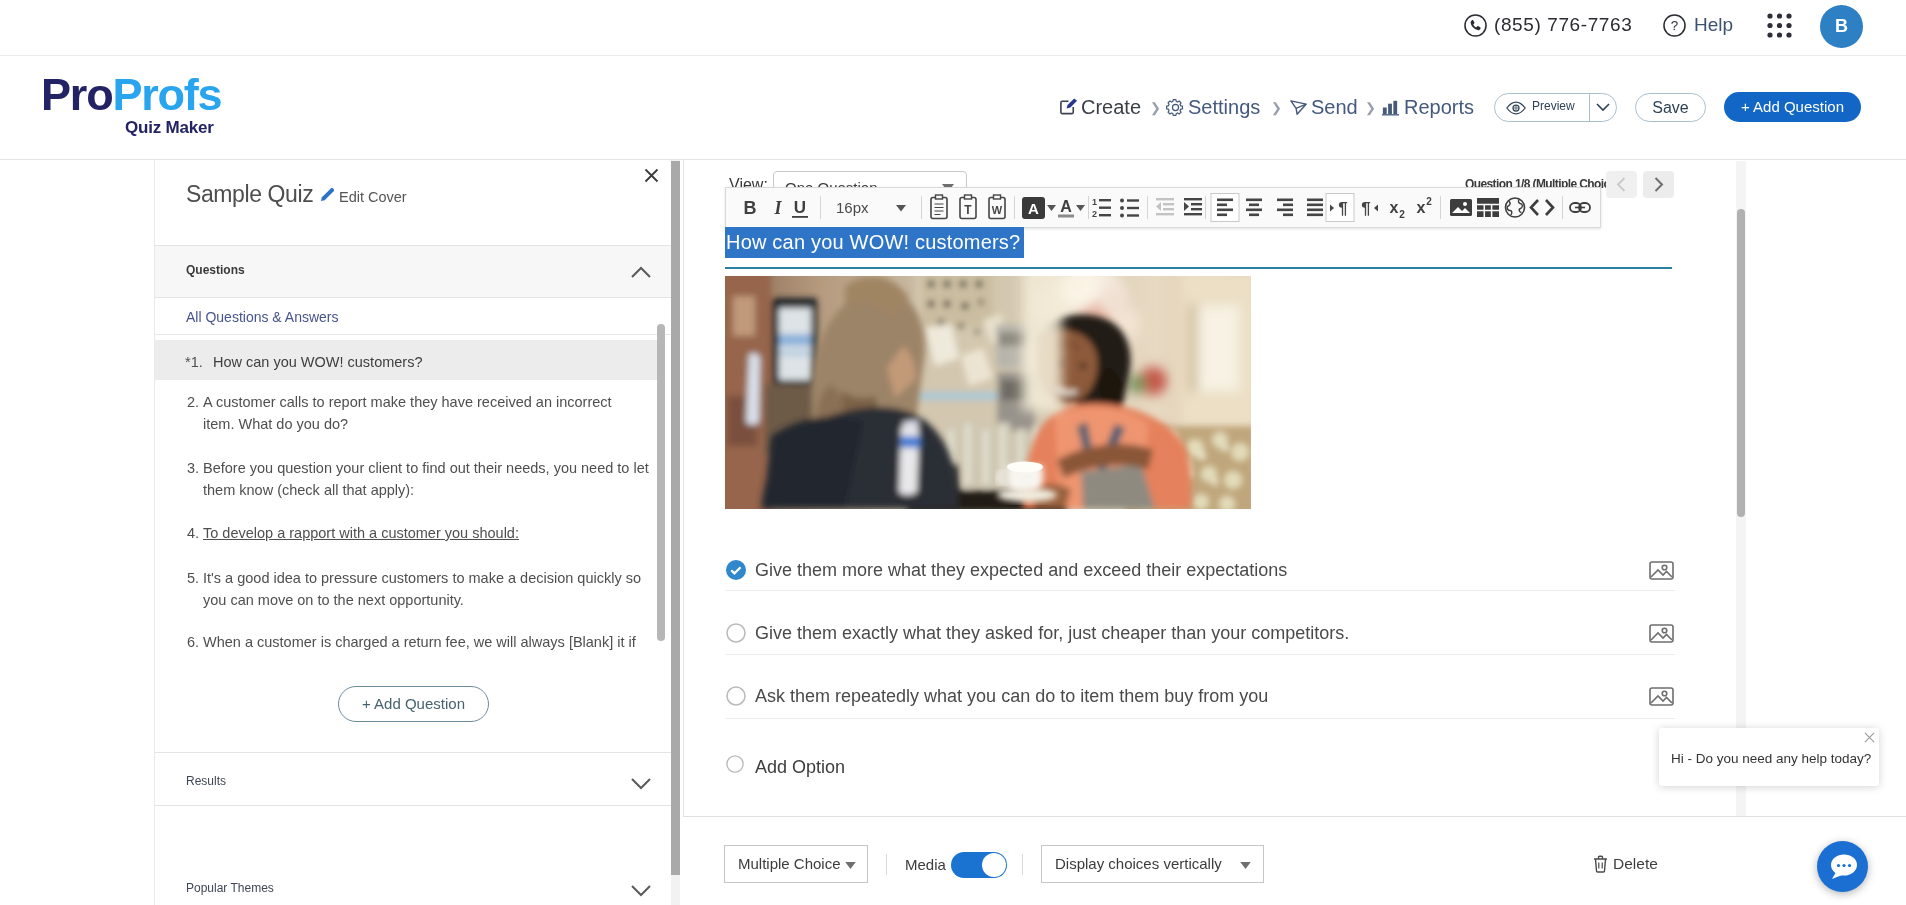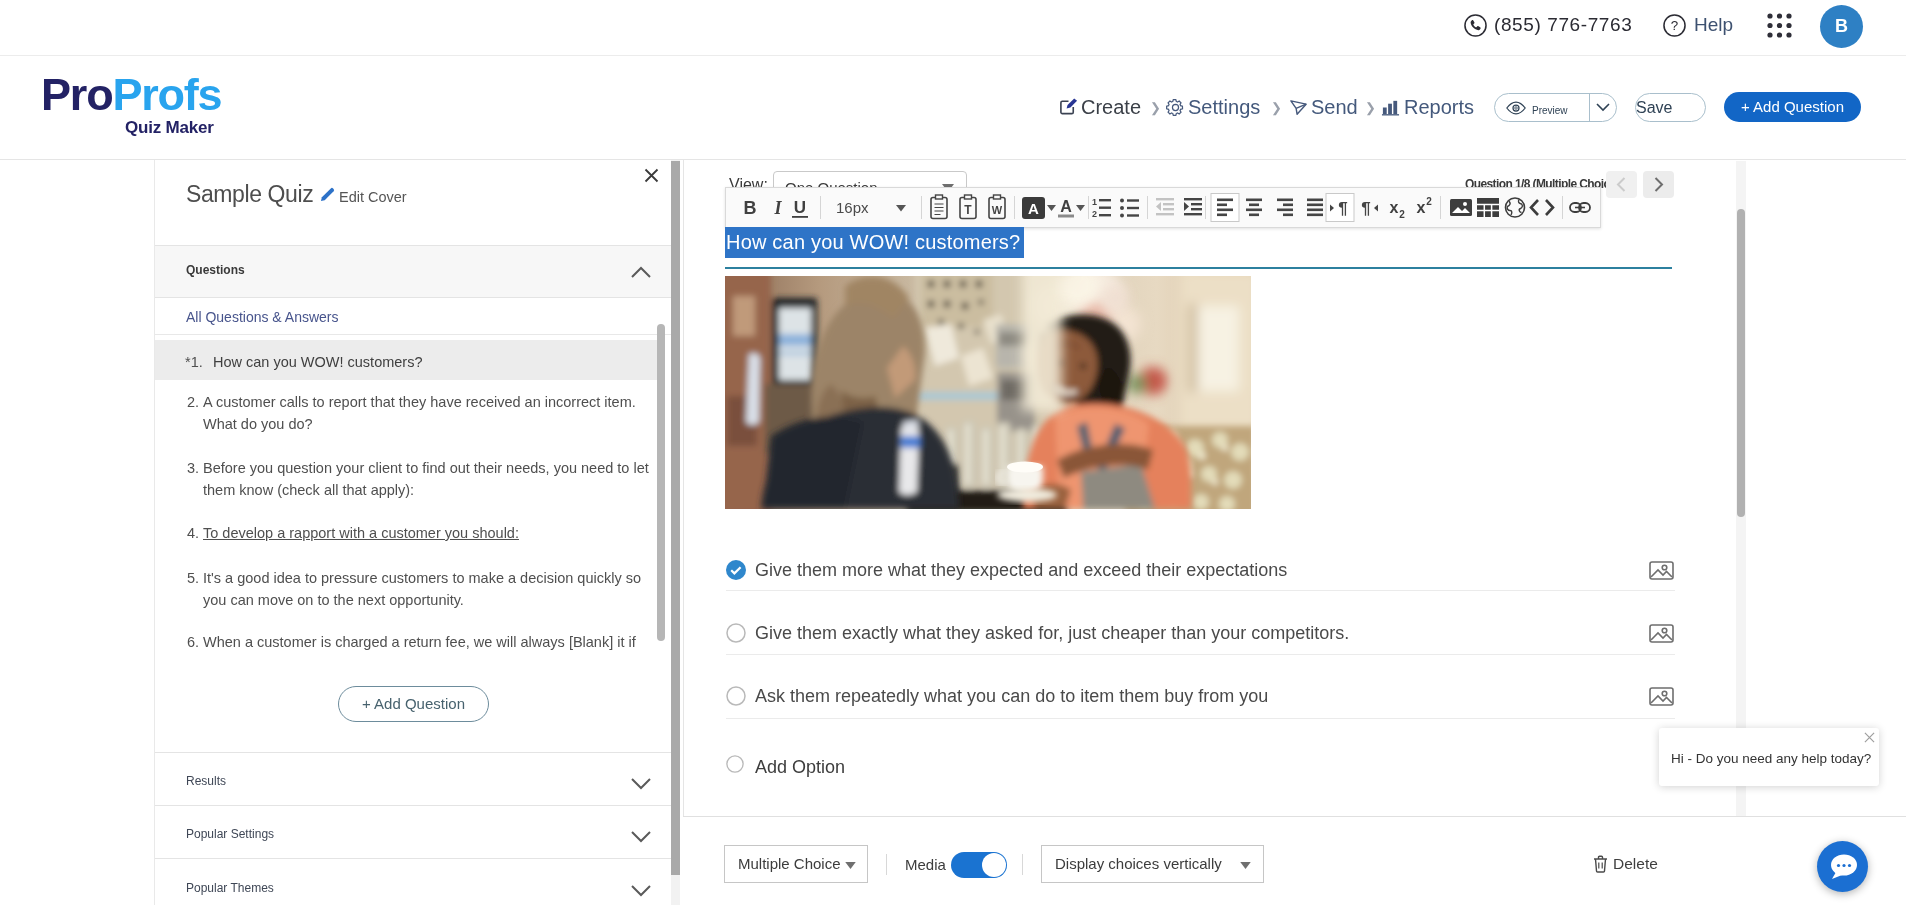--- a/index.html
+++ b/index.html
@@ -103,27 +103,27 @@
         </g>
       <rect x="1" y="17" width="18" height="1.4" fill="#46597c"></rect>
     </svg>
     <div class="navitem" style="left:1404px;">Reports</div>
     <div class="pill" style="left:1494px;width:123px;">
       <svg class="abs" style="left:11px;top:7px" width="20" height="14" viewBox="0 0 24 16">
         <path d="M1 8c3.5-4.7 7.2-7 11-7s7.5 2.3 11 7c-3.5 4.7-7.2 7-11 7S4.5 12.7 1 8z" fill="none" stroke="#2f4255" stroke-width="1.5"></path>
         <circle cx="12" cy="8" r="3.6" fill="none" stroke="#2f4255" stroke-width="1.5"></circle>
         <circle cx="12" cy="8" r="1.5" fill="none" stroke="#2f4255" stroke-width="1"></circle>
       </svg>
-      <span class="abs" style="left:37px;top:11px;font-size:10px;">Preview</span>
+      <span class="abs" style="left:37px;top:5px;font-size:12px;">Preview</span>
       <div class="abs" style="left:94px;top:0;width:1px;height:27px;background:#a9bfcc;"></div>
       <svg class="abs" style="left:101px;top:9px" width="14" height="9" viewBox="0 0 14 9">
           <path d="M1 1l6 6 6-6" fill="none" stroke="#2f4255" stroke-width="1.6"></path>
         </svg>
     </div>
-    <div class="pill" style="left:1635px;width:71px;text-align:left;line-height:27px;">Save</div>
+    <div class="pill" style="left:1635px;width:71px;text-align:center;line-height:27px;">Save</div>
     <div id="addqbtn">+ Add Question</div>
   </div>
   <div id="sidebar">
     <div id="sbtitle">Sample Quiz</div>
     <svg class="abs" style="left:165px;top:27px" width="15" height="15" viewBox="0 0 16 16">
       <path d="M1 15l1-4 9.5-9.5a1.7 1.7 0 0 1 2.4 0l.6.6a1.7 1.7 0 0 1 0 2.4L5 14l-4 1z" fill="#2d72c8"></path>
     </svg>
     <div class="abs" style="left:184px;top:29px;font-size:14.5px;color:#555;">Edit Cover</div>
     <svg id="sbclose" class="abs" width="15" height="15" viewBox="0 0 15 15">
         <path d="M1.5 1.5l12 12M13.5 1.5l-12 12" stroke="#3a3a3a" stroke-width="1.8"></path>
@@ -133,38 +133,32 @@
       <svg class="abs" style="left:476px;top:20px" width="20" height="12" viewBox="0 0 20 12">
           <path d="M1 11L10 2l9 9" fill="none" stroke="#5a5a5a" stroke-width="2"></path>
         </svg>
     </div>
     <div id="allq">All Questions &amp; Answers</div>
     <div class="abs" style="left:0;top:174px;width:517px;height:1px;background:#e8e8e8;"></div>
     <div id="q1band"></div>
     <div class="qnum" style="left:30px;top:192px;">*1.</div>
     <div class="qitem" style="left:58px;top:192px;color:#3f3f3f;">How can you WOW! customers?</div>
     <div class="qnum" style="left:32px;top:232px;">2.</div>
-    <div class="qitem" style="left:48px;top:232px;width:440px;">A customer calls to report that they have received an incorrect item. What do you do?</div>
+    <div class="qitem" style="left:48px;top:232px;width:440px;">A customer calls to report make they have received an incorrect item. What do you do?</div>
     <div class="qnum" style="left:32px;top:298px;">3.</div>
     <div class="qitem" style="left:48px;top:298px;width:452px;">Before you question your client to find out their needs, you need to let them know (check all that apply):</div>
     <div class="qnum" style="left:32px;top:363px;">4.</div>
     <div class="qitem" style="left:48px;top:363px;width:440px;text-decoration:underline;">To develop a rapport with a customer you should:</div>
     <div class="qnum" style="left:32px;top:408px;">5.</div>
     <div class="qitem" style="left:48px;top:408px;width:442px;">It's a good idea to pressure customers to make a decision quickly so you can move on to the next opportunity.</div>
     <div class="qnum" style="left:32px;top:472px;">6.</div>
     <div class="qitem" style="left:48px;top:472px;width:450px;white-space:nowrap;overflow:hidden;">When a customer is charged a return fee, we will always [Blank] it if</div>
     <div id="sbaddq">+ Add Question</div>
     <div class="accord" style="top:592px;height:54px;border-top:1px solid #e4e4e4;">
       <div class="abs sbrow-label" style="left:31px;top:21px;">Results</div>
-      <svg class="abs" style="left:476px;top:25px" width="20" height="12" viewBox="0 0 20 12">
-          <path d="M1 1l9 9 9-9" fill="none" stroke="#5a5a5a" stroke-width="2"></path>
-        </svg>
-    </div>
-    <div class="accord" style="top:646px;height:53px;">
-      <div class="abs sbrow-label" style="left:31px;top:21px;">Popular Settings</div>
       <svg class="abs" style="left:476px;top:25px" width="20" height="12" viewBox="0 0 20 12">
           <path d="M1 1l9 9 9-9" fill="none" stroke="#5a5a5a" stroke-width="2"></path>
         </svg>
     </div>
     <div class="accord" style="top:699px;height:53px;border-bottom:none;">
       <div class="abs sbrow-label" style="left:31px;top:22px;">Popular Themes</div>
       <svg class="abs" style="left:476px;top:26px" width="20" height="12" viewBox="0 0 20 12">
           <path d="M1 1l9 9 9-9" fill="none" stroke="#5a5a5a" stroke-width="2"></path>
         </svg>
     </div>

